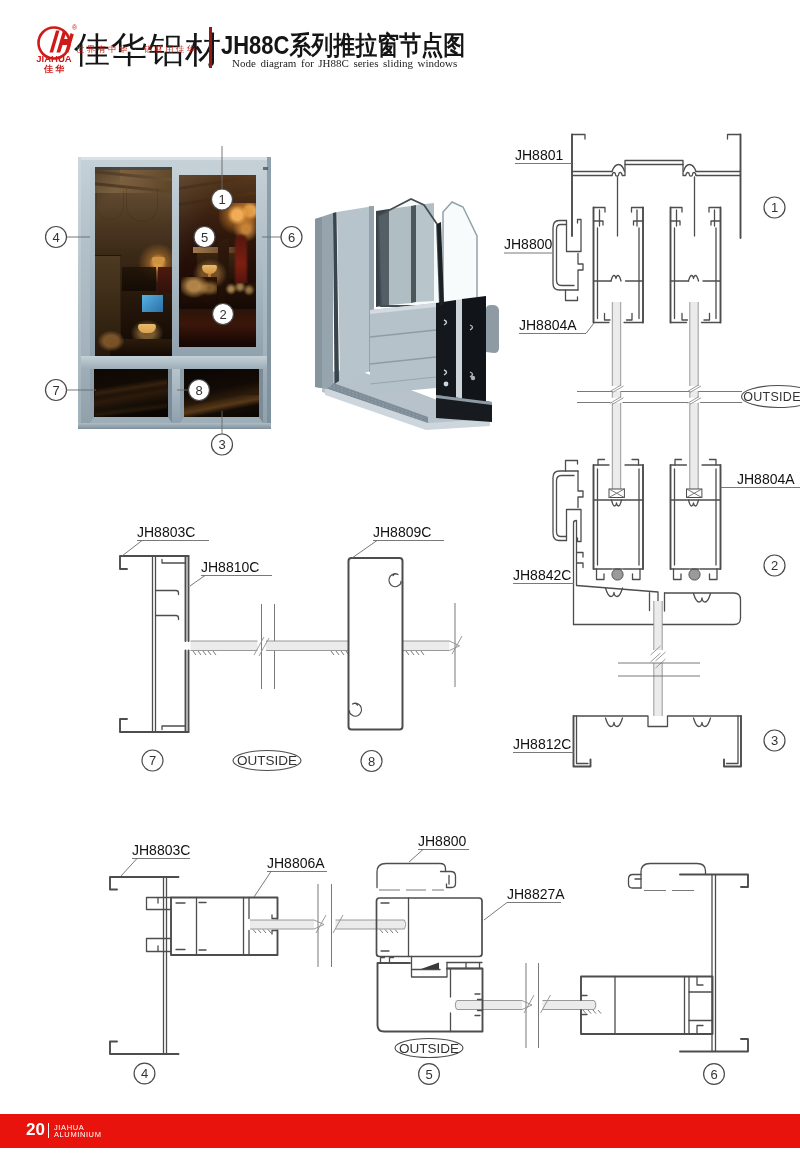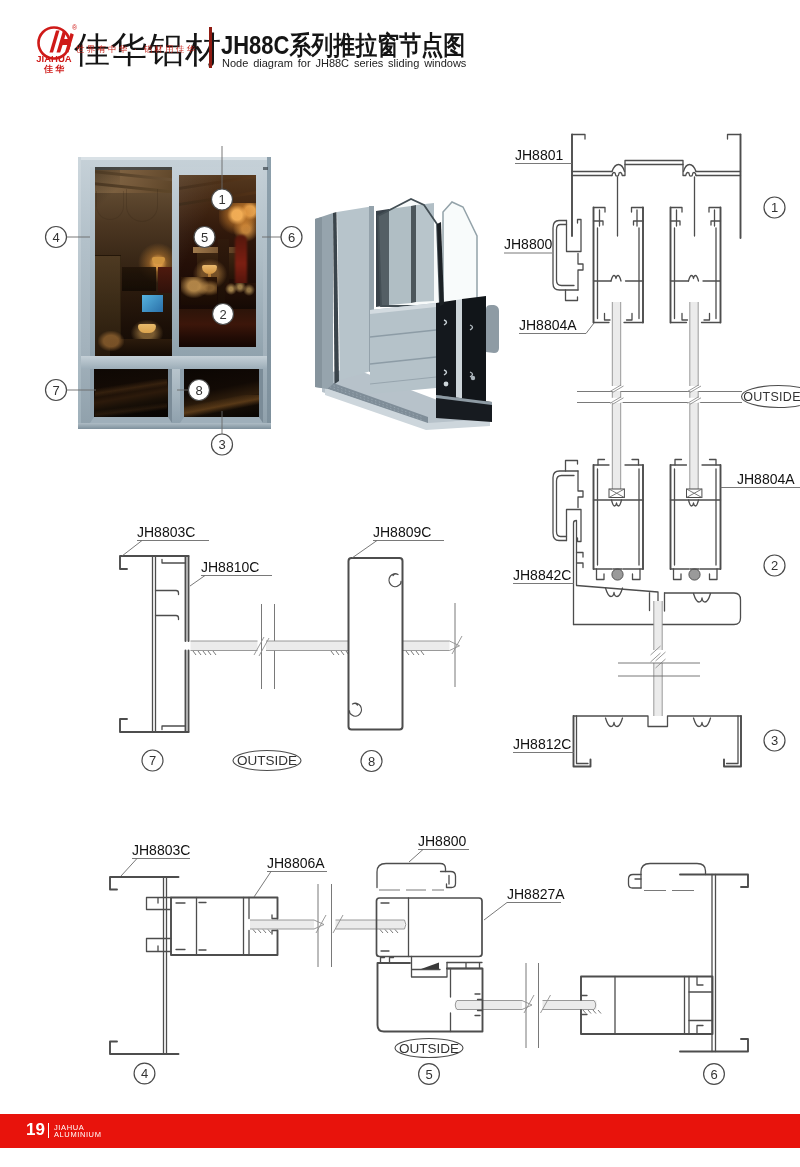--- a/index.html
+++ b/index.html
@@ -22,21 +22,21 @@
   </svg>
 
   <div class="abs" style="left:74px;top:26px;width:135px;height:34px;font-size:36px;font-weight:normal;color:#151515;letter-spacing:1px;white-space:nowrap;">佳华铝材</div>
 
   <div class="abs" style="left:76px;top:44px;width:130px;font-size:8.5px;color:#c32017;letter-spacing:2.2px;white-space:nowrap;">世界有中华 · 铝材用佳华</div>
 
   <div class="abs" style="left:209px;top:27px;width:3px;height:41px;background:#8f1b12;"></div>
 
   <div class="abs" style="left:221px;top:28px;font-size:26px;font-weight:bold;color:#151515;white-space:nowrap;transform:scaleX(0.845);transform-origin:0 0;">JH88C系列推拉窗节点图</div>
 
-  <div class="abs" style="left:222px;top:57px;font-size:11px;color:#222;letter-spacing:0px;word-spacing:1.8px;white-space:nowrap;">Node diagram for JH88C series sliding windows</div>
+  <div class="abs" style="left:232px;top:57px;font-size:11px;color:#222;letter-spacing:0px;word-spacing:1.8px;white-space:nowrap;font-family:Liberation Serif, serif;">Node diagram for JH88C series sliding windows</div>
 </div>
 
 <div class="abs" id="photo" style="left:78px;top:157px;width:193px;height:272px;background:linear-gradient(180deg,#c6d1d8 0%,#b3c1ca 30%,#a3b2bc 70%,#8fa0ab 100%);">
 
   <div class="abs" style="left:0;top:0;width:193px;height:3px;background:#d9e1e6;"></div>
   <div class="abs" style="left:0;top:0;width:3px;height:272px;background:linear-gradient(180deg,#cdd7dd,#9fb0ba);"></div>
   <div class="abs" style="left:189px;top:0;width:4px;height:272px;background:linear-gradient(180deg,#8da0ac,#7e909c);"></div>
 
   <div class="abs" style="left:12px;top:10px;width:173px;height:189px;background:#17100a;">
 
@@ -552,18 +552,18 @@
   <path class="ln" d="M697,976.5 V985 H703 M697,1034 V1025.5 H703"></path>
   <path class="ln" d="M581,995.5 h6 M581,1014.5 h6"></path>
 
   <circle class="cc" cx="714" cy="1074" r="10.4"></circle>
       <text class="num" x="714" y="1078.5" text-anchor="middle">6</text>
 </g>
 </svg>
 
 <div class="abs" style="left:0;top:1114px;width:800px;height:34px;background:#e8130c;">
 
-  <div class="abs" style="left:26px;top:6px;font-size:17px;font-weight:bold;color:#fff;">19</div>
+  <div class="abs" style="left:26px;top:6px;font-size:17px;font-weight:bold;color:#fff;">20</div>
 
   <div class="abs" style="left:47.5px;top:9px;width:1.5px;height:15px;background:#fff;"></div>
 
   <div class="abs" style="left:54px;top:11px;font-size:7.5px;color:#fff;letter-spacing:0.6px;line-height:6.5px;">JIAHUA<br>ALUMINIUM</div>
 </div>
 
 </body></html>

